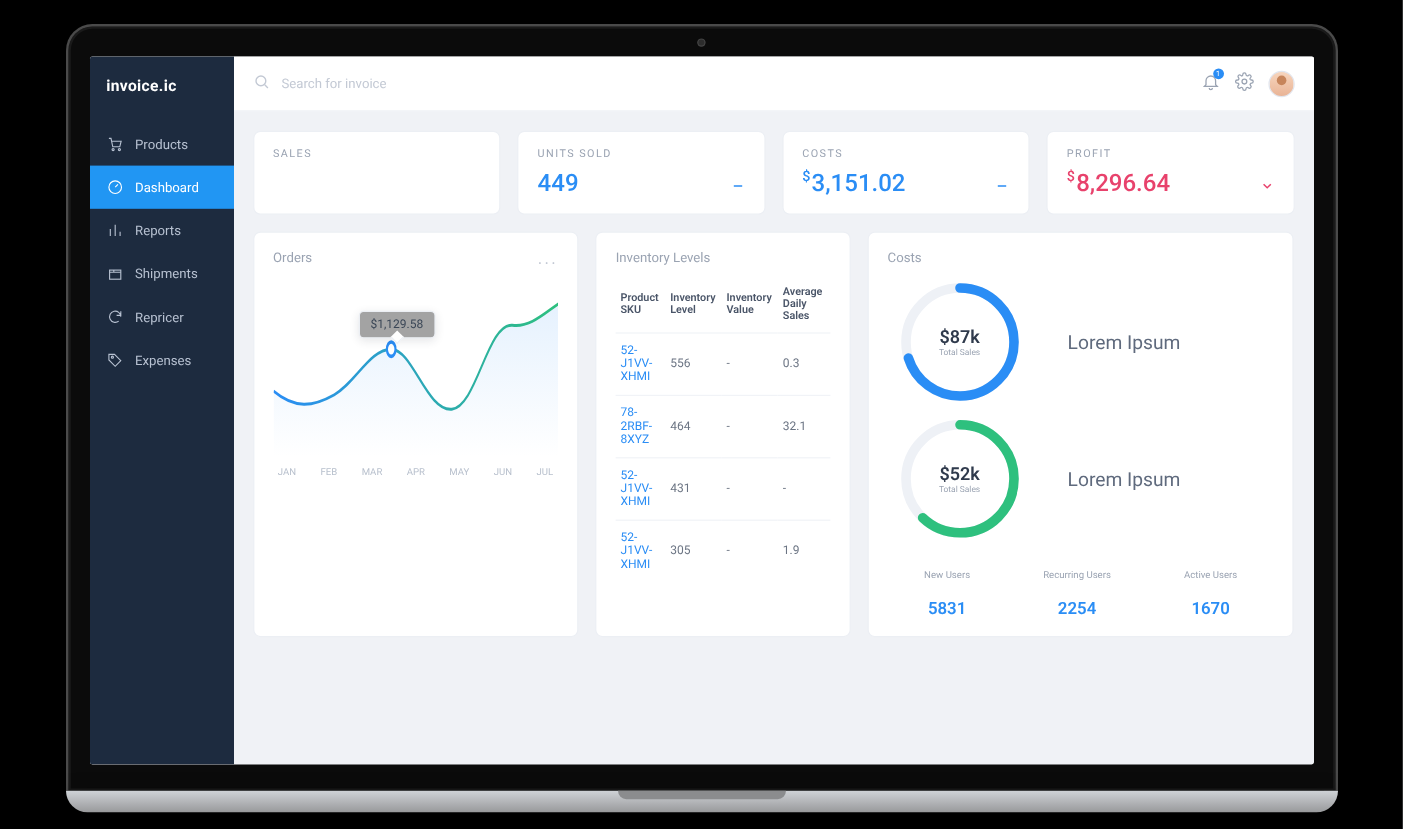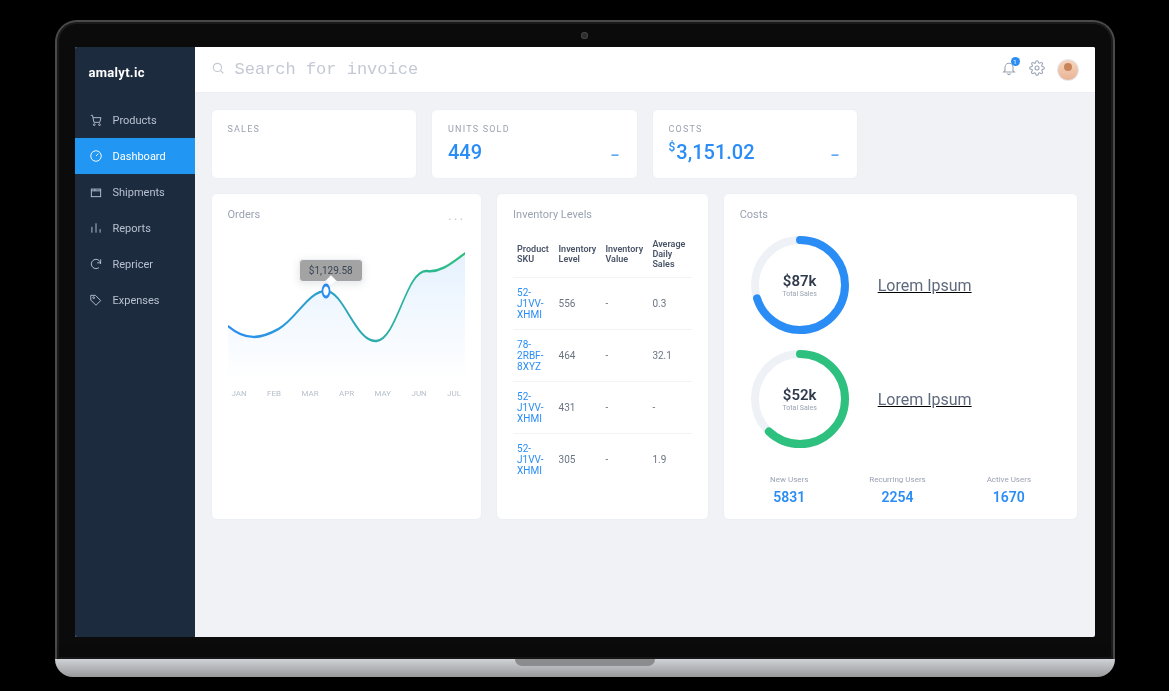--- a/index.html
+++ b/index.html
@@ -31,21 +31,21 @@
   .nav{display:flex;flex-direction:column;}
   .nav-item{display:flex;align-items:center;gap:10px;padding:11px 14px;font-size:11px;color:#b7c1d1;cursor:pointer;}
   .nav-item.active{background:var(--sidebar-active);color:#fff;}
   .nav-item .ic{width:14px;height:14px;flex:none;display:inline-flex;align-items:center;justify-content:center;}
   .nav-item svg{width:14px;height:14px;stroke:currentColor;fill:none;stroke-width:1.6;}
 
   
   .main{flex:1;display:flex;flex-direction:column;min-width:0;}
   .topbar{height:46px;background:#fff;display:flex;align-items:center;padding:0 16px;gap:12px;border-bottom:1px solid var(--border);}
   .search{display:flex;align-items:center;gap:8px;flex:1;color:#c3c9d4;}
-  .search input{border:none;outline:none;font-size:17px;color:#6b7483;width:100%;font-family:Liberation Mono, monospace;}
+  .search input{border:none;outline:none;font-size:11px;color:#6b7483;width:100%;}
   .search input::placeholder{color:#c3c9d4;}
   .top-icons{display:flex;align-items:center;gap:12px;}
   .bell{position:relative;color:#9aa3b2;}
   .bell .dot{position:absolute;top:-3px;right:-3px;width:9px;height:9px;border-radius:50%;background:#2a8df5;color:#fff;font-size:6px;display:flex;align-items:center;justify-content:center;}
   .gear{color:#9aa3b2;}
   .avatar{width:22px;height:22px;border-radius:50%;background:linear-gradient(#f7d5bd,#e9b496);display:flex;align-items:flex-start;justify-content:center;overflow:hidden;border:1px solid #e2e6ee;}
   .avatar .head{width:8px;height:8px;border-radius:50%;background:#c7855b;margin-top:3px;}
 
   .content{padding:16px;display:flex;flex-direction:column;gap:14px;overflow:auto;}
 
@@ -68,49 +68,49 @@
   .dots{color:#c3c9d4;font-size:14px;letter-spacing:2px;cursor:pointer;}
 
   .orders{padding:14px 16px 8px;}
   .chart{position:relative;height:150px;}
   .chart svg{width:100%;height:100%;}
   .callout{position:absolute;left:30%;top:28px;background:#a3a3a3;border:1px solid var(--border);border-radius:4px;padding:5px 9px;font-size:10px;color:#3a4656;box-shadow:0 2px 8px rgba(30,40,60,.12);}
   .callout::after{content:"";position:absolute;left:50%;transform:translateX(-50%) rotate(45deg);bottom:-4px;width:7px;height:7px;background:#fff;border-right:1px solid var(--border);border-bottom:1px solid var(--border);}
   .months{display:flex;justify-content:space-between;font-size:8px;color:#b8c0cd;padding:8px 4px 0;}
 
   .costs{padding:14px 16px;}
-  .donut-row{display:flex;align-items:center;gap:28px;margin:14px 0 10px;justify-content:flex-start;padding-left:10px;text-decoration:underline;}
+  .donut-row{display:flex;align-items:center;gap:40px;margin:14px 0 10px;justify-content:flex-start;padding-left:10px;}
   .donut{position:relative;width:100px;height:100px;}
   .donut svg{width:100%;height:100%;transform:rotate(-90deg);}
   .donut .center{position:absolute;inset:0;display:flex;flex-direction:column;align-items:center;justify-content:center;}
   .donut .val{font-size:15px;font-weight:600;color:#2f3a4c;}
   .donut .sub{font-size:7px;color:#9aa3b2;}
   .donut-label{font-size:16px;color:#5f6a7d;}
   .user-stats{display:flex;justify-content:space-around;margin-top:16px;padding-top:10px;}
   .user-stat{text-align:center;}
-  .user-stat .lbl{font-size:8px;color:#9aa3b2;margin-bottom:5px;}
+  .user-stat .lbl{font-size:8px;color:#9aa3b2;margin-bottom:16px;}
   .user-stat .num{font-size:14px;font-weight:600;color:var(--blue);}
 
   .inventory{padding:14px 16px;}
   table{width:100%;border-collapse:collapse;font-size:10px;}
   th{text-align:left;color:#4a5568;font-weight:600;padding:8px 4px;font-size:9px;}
   td{padding:9px 4px;color:#6b7483;border-top:1px solid #f1f3f7;}
   td.sku a{color:var(--blue);text-decoration:none;}
   .left-col{display:flex;flex-direction:row;gap:14px;}
 </style>
 </head>
 <body>
 
 <div class="laptop">
   <div class="bezel">
     <div class="camera"></div>
     <div class="screen">
 
       <aside class="sidebar">
-        <div class="brand">amalyt.ic</div>
+        <div class="brand">invoice.ic</div>
         <nav class="nav" id="nav">
             <div class="nav-item">
               <span class="ic">
                 <svg viewBox="0 0 24 24">
                   <circle cx="9" cy="20" r="1.5"></circle>
                   <circle cx="18" cy="20" r="1.5"></circle>
                   <path d="M3 4h3l2.5 12h10l2-8H7"></path>
                 </svg>
               </span>
               <span>Products</span>
@@ -120,33 +120,33 @@
                 <svg viewBox="0 0 24 24">
                   <circle cx="12" cy="12" r="9"></circle>
                   <path d="M12 12l4-4"></path>
                 </svg>
               </span>
               <span>Dashboard</span>
             </div>
             <div class="nav-item">
               <span class="ic">
                 <svg viewBox="0 0 24 24">
+                  <path d="M5 20V10M12 20V4M19 20v-6"></path>
+                </svg>
+              </span>
+              <span>Reports</span>
+            </div>
+            <div class="nav-item">
+              <span class="ic">
+                <svg viewBox="0 0 24 24">
                   <rect x="4" y="7" width="16" height="13"></rect>
                   <path d="M4 10h16M10 7v3"></path>
                 </svg>
               </span>
               <span>Shipments</span>
-            </div>
-            <div class="nav-item">
-              <span class="ic">
-                <svg viewBox="0 0 24 24">
-                  <path d="M5 20V10M12 20V4M19 20v-6"></path>
-                </svg>
-              </span>
-              <span>Reports</span>
             </div>
             <div class="nav-item">
               <span class="ic">
                 <svg viewBox="0 0 24 24">
                   <path d="M20 12a8 8 0 10-3 6.2M20 4v6h-6"></path>
                 </svg>
               </span>
               <span>Repricer</span>
             </div>
             <div class="nav-item">
@@ -206,20 +206,29 @@
                       <path d="M5 12h14"></path>
                     </svg></span>
                 </div>
               </div>
               <div class="card">
                 <div class="kpi-title">COSTS</div>
                 <div class="kpi-row">
                   <div class="kpi-val kpi-blue"><span class="cur">$</span>3,151.02</div>
                   <span class="trend"><svg viewBox="0 0 24 24" stroke="#2a8df5" fill="none" stroke-width="2.5">
                       <path d="M5 12h14"></path>
+                    </svg></span>
+                </div>
+              </div>
+              <div class="card">
+                <div class="kpi-title">PROFIT</div>
+                <div class="kpi-row">
+                  <div class="kpi-val kpi-red"><span class="cur">$</span>8,296.64</div>
+                  <span class="trend"><svg viewBox="0 0 24 24" stroke="#e8426c" fill="none" stroke-width="2.5">
+                      <path d="M6 9l6 6 6-6"></path>
                     </svg></span>
                 </div>
               </div>
             </div>
 
           <div class="grid2">
             <div class="left-col">
 
               <div class="card orders">
                 <div class="panel-head">

